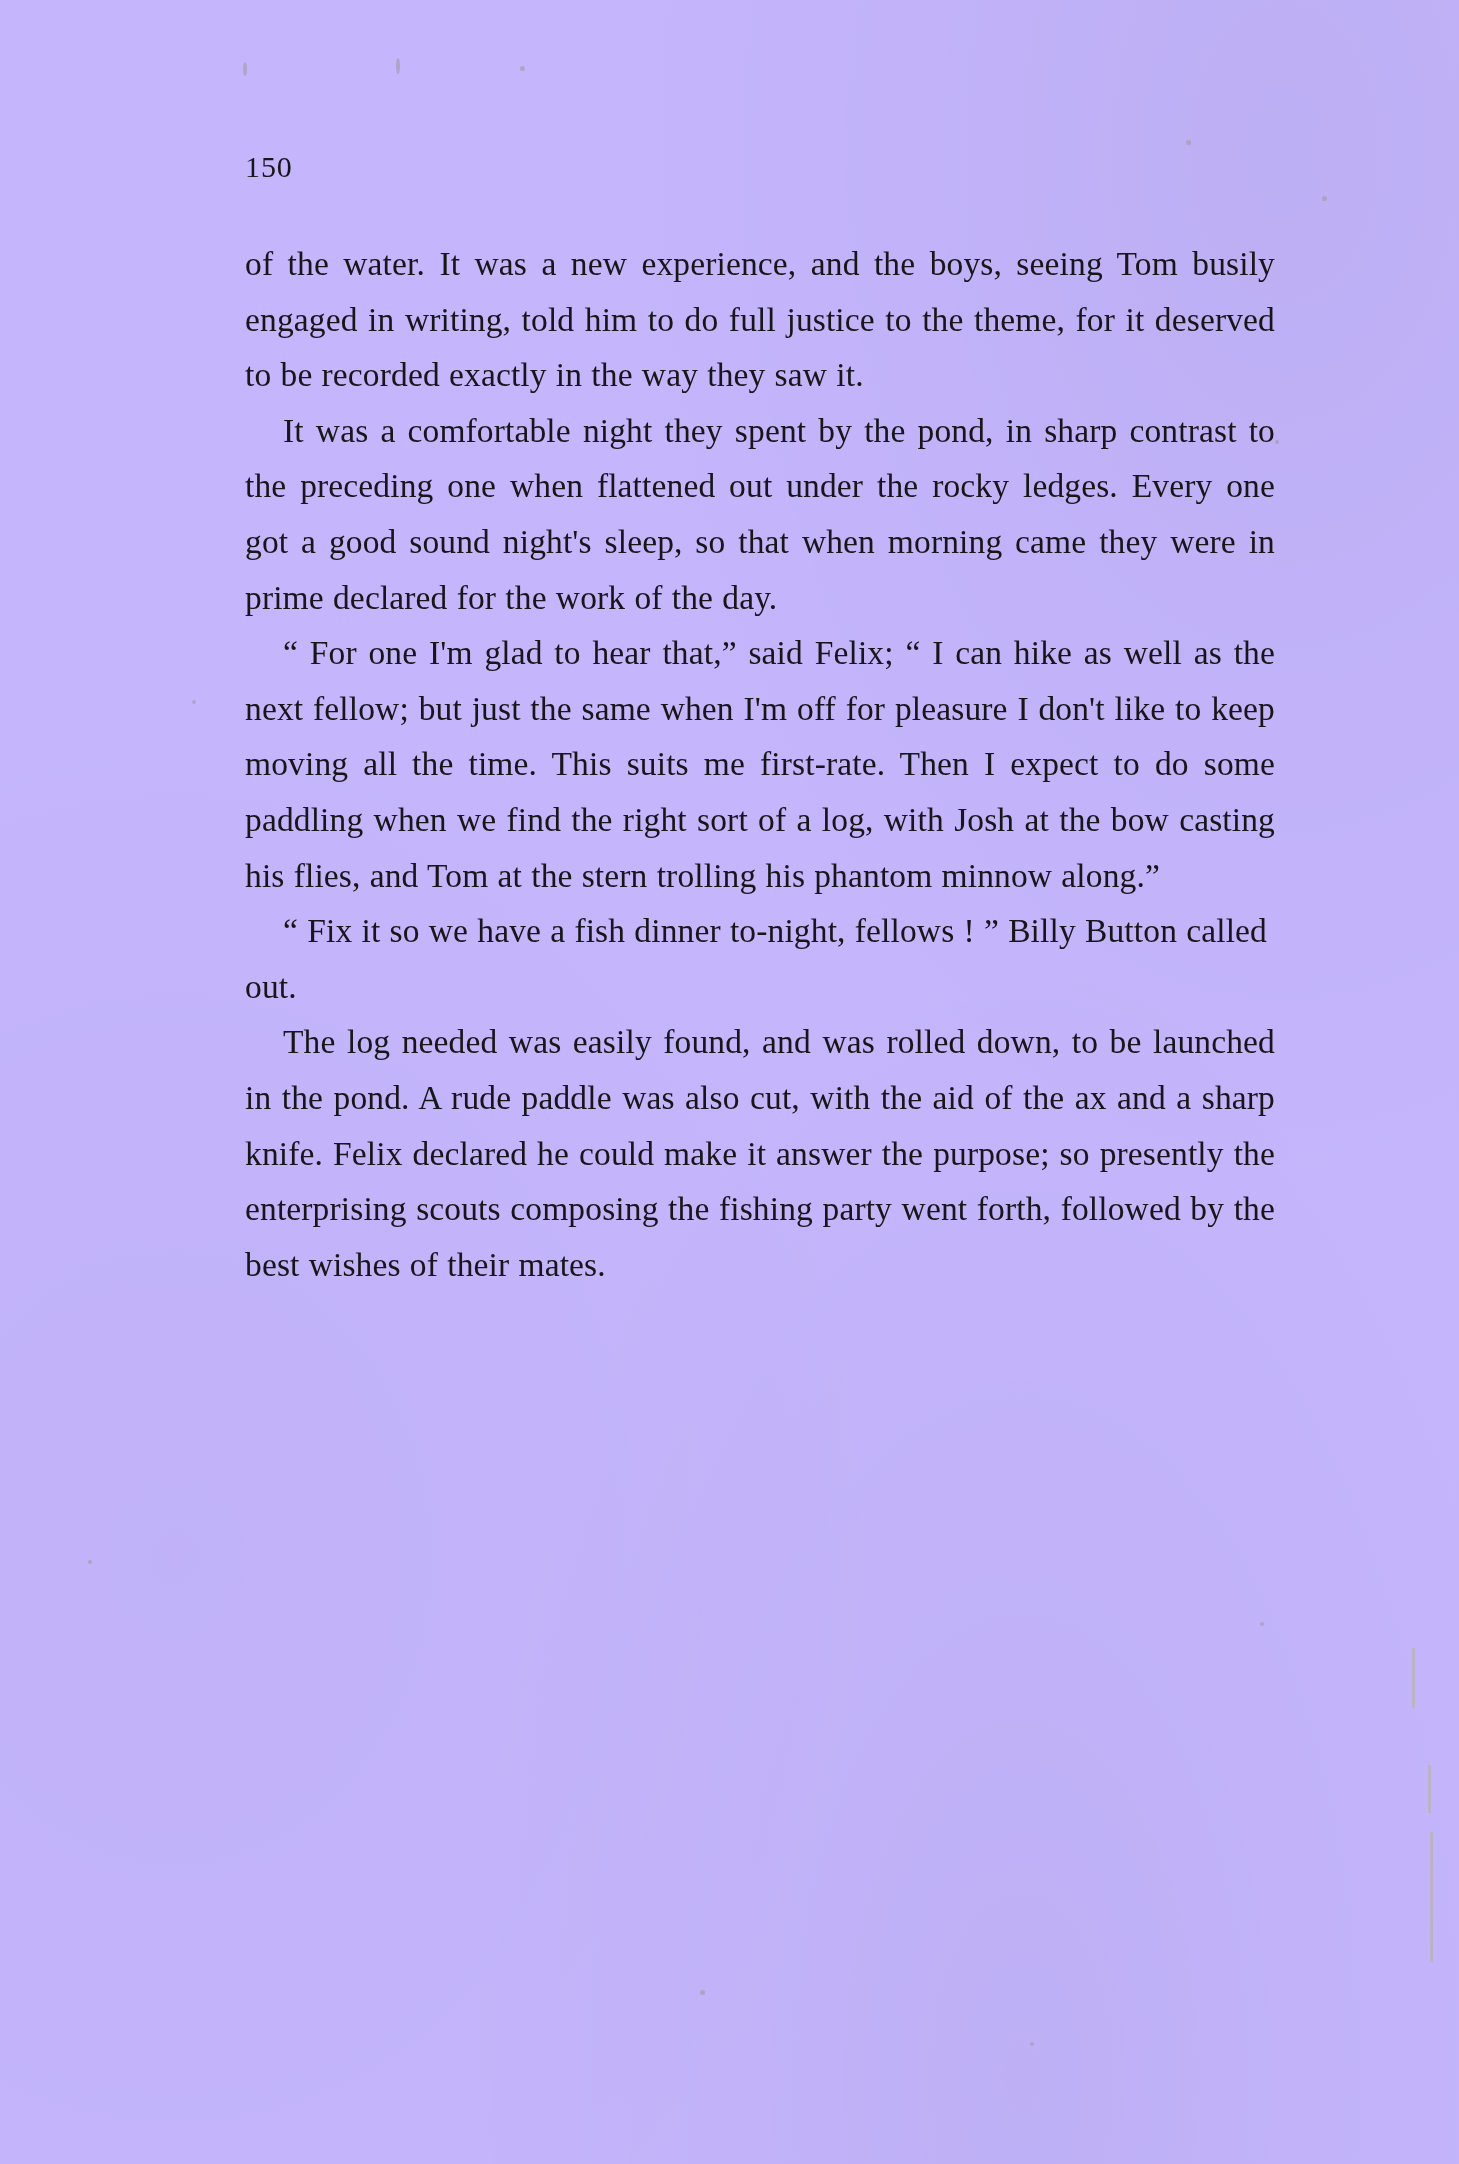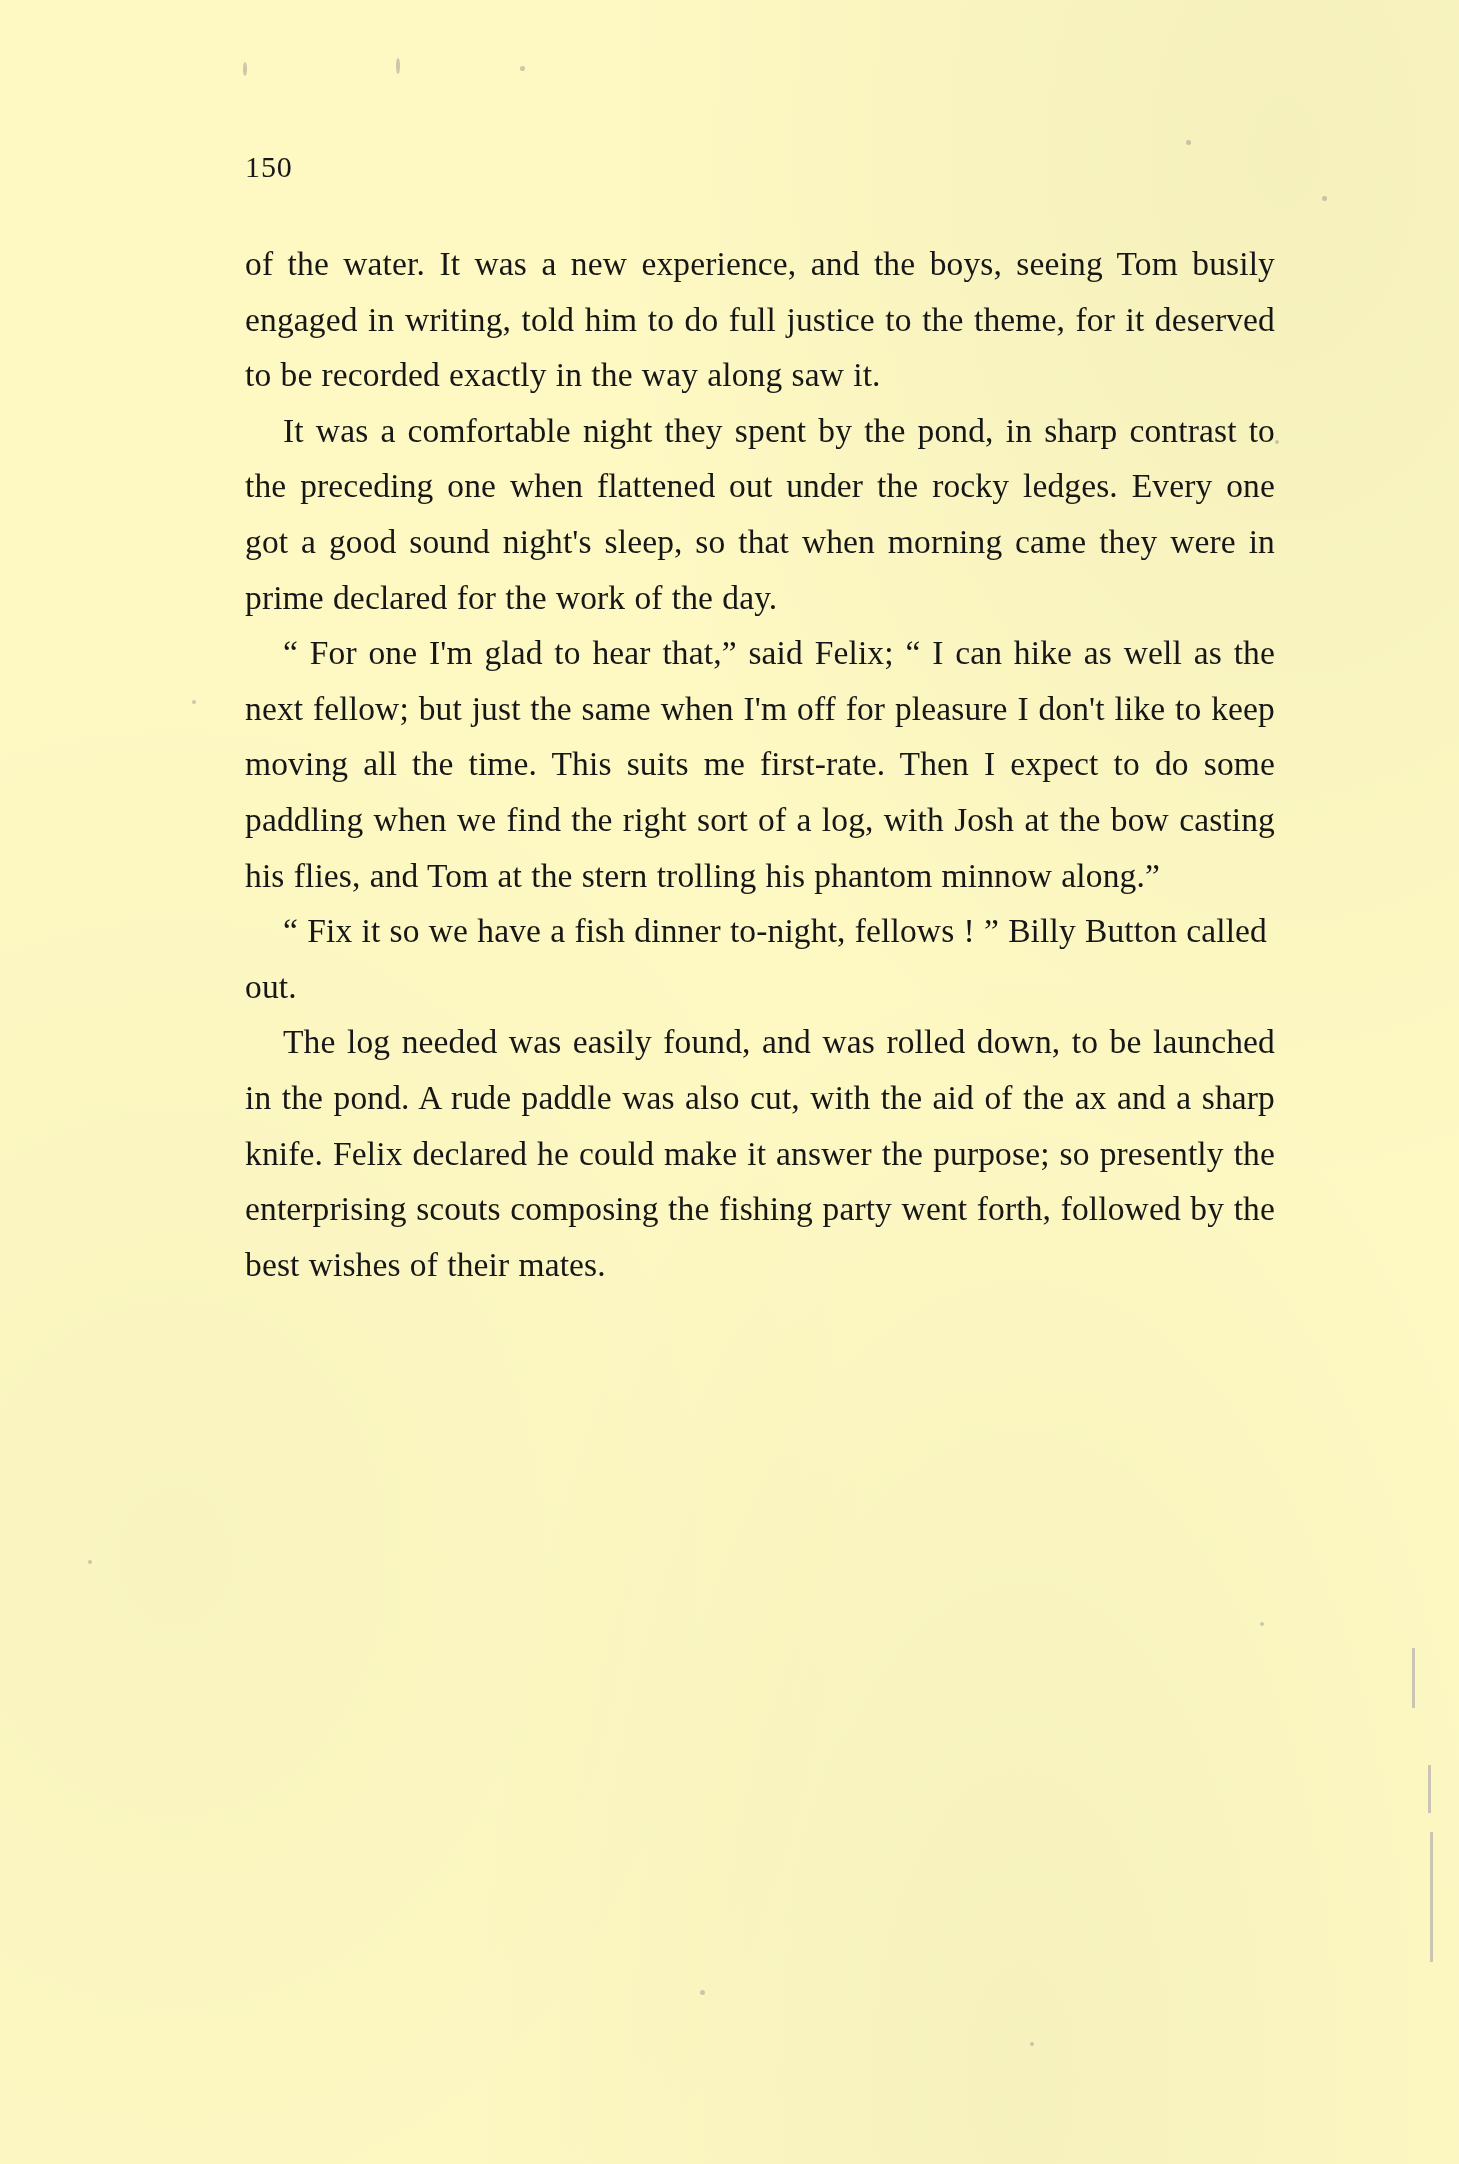--- a/index.html
+++ b/index.html
@@ -13,21 +13,21 @@
     position: relative;
     font-family: "Liberation Serif", serif;
     color: #171717;
     overflow: hidden;
   }
   .page {
     position: absolute;
     left: 0; top: 0;
     width: 1459px;
     height: 2164px;
-    background: #fef9c3;
+    background: #c4b5fd;
   }
   
   .paper-tint {
     position: absolute;
     left: 0; top: 0; right: 0; bottom: 0;
     background:
       radial-gradient(ellipse at 88% 7%, rgba(0,0,0,0.035) 0%, rgba(0,0,0,0) 38%),
       radial-gradient(ellipse at 12% 72%, rgba(0,0,0,0.02) 0%, rgba(0,0,0,0) 42%),
       radial-gradient(ellipse at 70% 96%, rgba(0,0,0,0.03) 0%, rgba(0,0,0,0) 40%);
     pointer-events: none;
@@ -119,21 +119,21 @@
   <div class="margin-mark m2"></div>
   <div class="margin-mark m3"></div>
 
   <div class="text-column">
 
     <div class="running-head">
       <span class="folio">150</span>
     </div>
 
     <div class="body-text">
-      <p>of the water.  It was a new experience, and the boys, seeing Tom busily engaged in writing, told him to do full justice to the theme, for it deserved to be recorded exactly in the way along saw it.</p>
+      <p>of the water.  It was a new experience, and the boys, seeing Tom busily engaged in writing, told him to do full justice to the theme, for it deserved to be recorded exactly in the way they saw it.</p>
       <p class="indent">It was a comfortable night they spent by the pond, in sharp contrast to the preceding one when flattened out under the rocky ledges.  Every one got a good sound night's sleep, so that when morning came they were in prime declared for the work of the day.</p>
       <p class="indent">“ For one I'm glad to hear that,” said Felix; “ I can hike as well as the next fellow; but just the same when I'm off for pleasure I don't like to keep moving all the time.  This suits me first-rate.  Then I expect to do some paddling when we find the right sort of a log, with Josh at the bow casting his flies, and Tom at the stern trolling his phantom minnow along.”</p>
       <p class="indent last">“ Fix it so we have a fish dinner to-night, fellows ! ” Billy Button called out.</p>
       <p class="indent">The log needed was easily found, and was rolled down, to be launched in the pond.  A rude paddle was also cut, with the aid of the ax and a sharp knife.  Felix declared he could make it answer the purpose; so presently the enterprising scouts composing the fishing party went forth, followed by the best wishes of their mates.</p>
     </div>
 
   </div>
 </div>
 
 </body></html>

